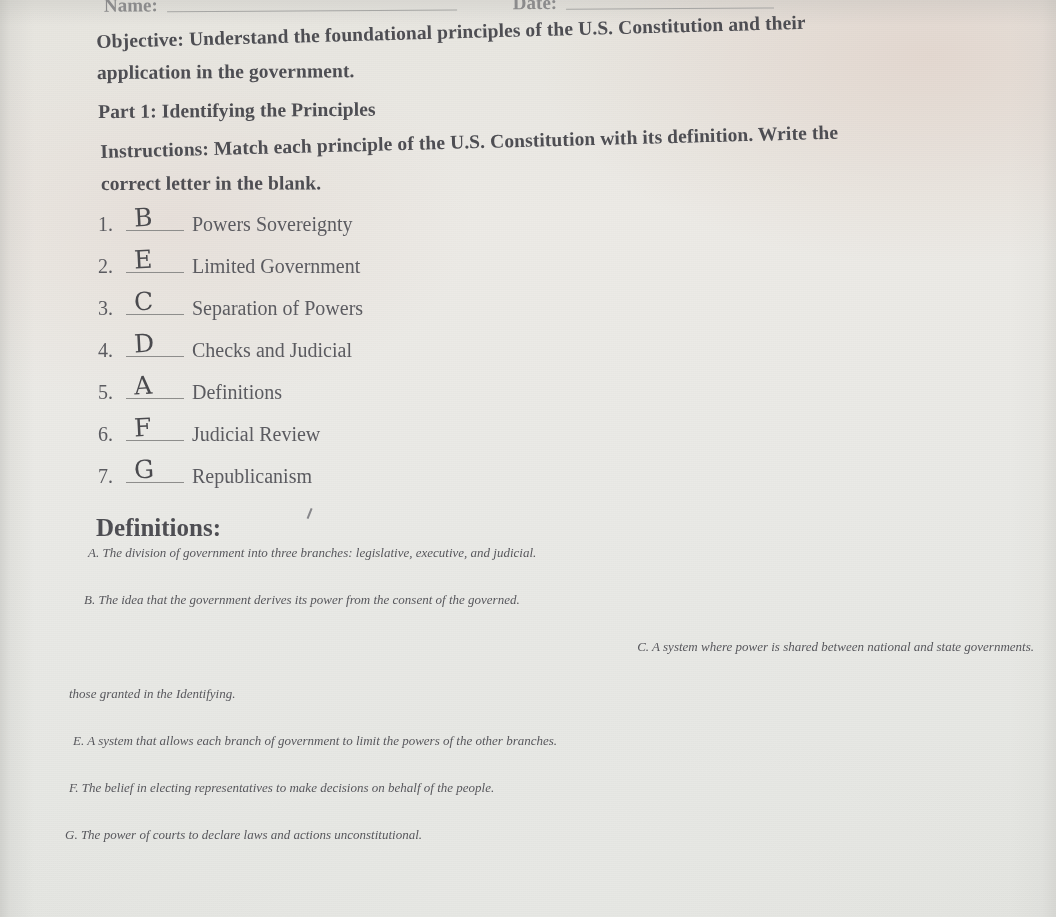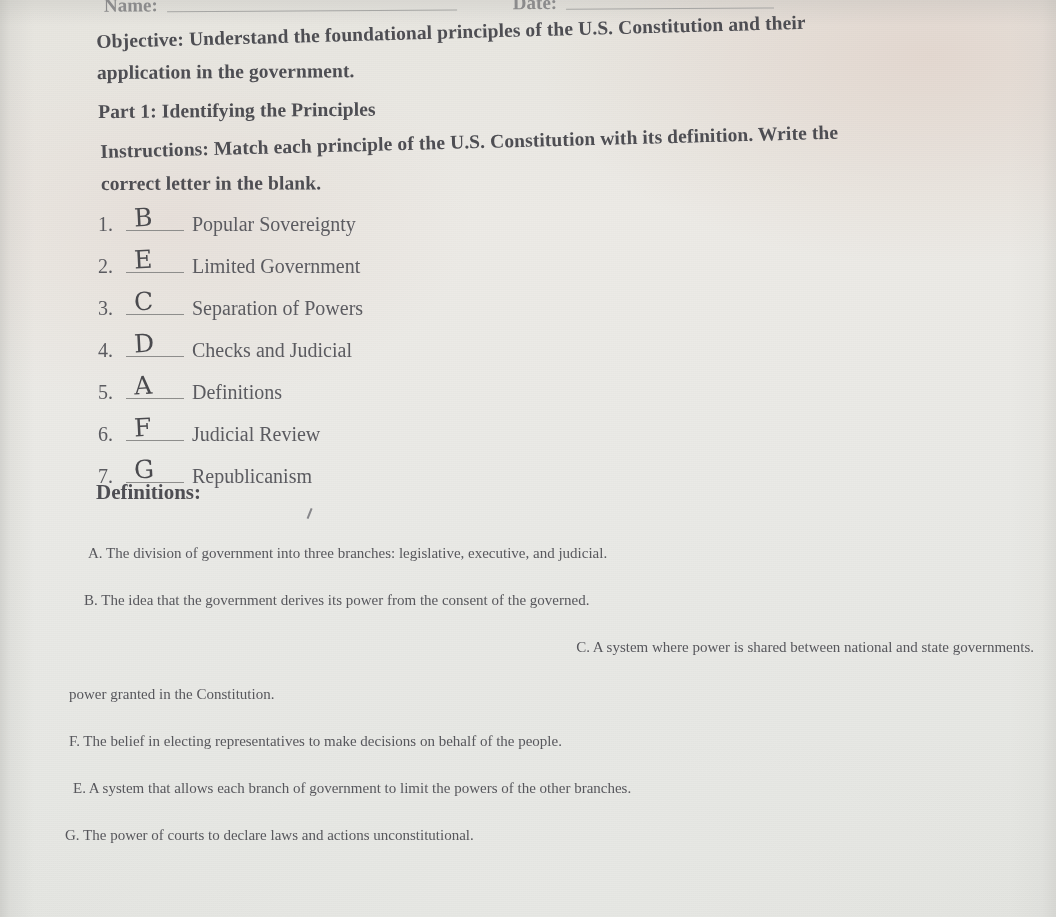--- a/index.html
+++ b/index.html
@@ -150,44 +150,45 @@
     font-size: 25px;
     font-family: "DejaVu Serif", serif;
     color: #4a4a4e;
     line-height: 1;
     transform: rotate(-3deg);
   }
   .m-term { white-space: nowrap; }
 
   
   #definitions-heading {
-    top: 480px;
+    top: 514px;
     left: 96px;
-    font-size: 21px;
+    font-size: 25px;
     font-weight: 700;
     color: #4e4e53;
   }
   #stray-mark {
     top: 506px;
     left: 298px;
     width: 11px;
     height: 11px;
     border-right: 2px solid #86868a;
     transform: rotate(22deg);
   }
   #definitions {
     top: 545px;
     left: 64px;
     width: 970px;
   }
   .def-row {
     height: 47px;
-    font-size: 15px;
+    font-size: 13px;
     color: #57575c;
     white-space: nowrap;
+    font-style: italic;
   }
   .def-row.r0 { padding-left: 24px; }
   .def-row.r1 { padding-left: 20px; }
   .def-row.r2 { padding-left: 17px; text-align: right; }
   .def-row.r3 { padding-left: 14px; }
   .def-row.r4 { padding-left: 5px; }
   .def-row.r5 { padding-left: 9px; }
   .def-row.r6 { padding-left: 5px; }
   .def-row.r7 { padding-left: 1px; }
 </style>
@@ -219,21 +220,21 @@
     <span class="l2">correct letter in the blank.</span>
   </div>
 
   <div id="match-list" class="abs">
 
     <div class="match-row">
       <span class="m-num">1.</span>
       <span class="m-blank">
         <span class="m-answer">B</span>
       </span>
-      <span class="m-term">Popular Sovereignty</span>
+      <span class="m-term">Powers Sovereignty</span>
     </div>
 
     <div class="match-row">
       <span class="m-num">2.</span>
       <span class="m-blank">
         <span class="m-answer">E</span>
       </span>
       <span class="m-term">Limited Government</span>
     </div>
 
@@ -279,19 +280,19 @@
 
   </div>
 
   <div id="definitions-heading" class="abs">Definitions:</div>
   <div id="stray-mark" class="abs"></div>
 
   <div id="definitions" class="abs">
     <div class="def-row r0">A. The division of government into three branches: legislative, executive, and judicial.</div>
     <div class="def-row r1">B. The idea that the government derives its power from the consent of the governed.</div>
     <div class="def-row r2">C. A system where power is shared between national and state governments.</div>
-    <div class="def-row r4">power granted in the Constitution.</div>
+    <div class="def-row r4">those granted in the Identifying.</div>
+    <div class="def-row r5">E. A system that allows each branch of government to limit the powers of the other branches.</div>
     <div class="def-row r6">F. The belief in electing representatives to make decisions on behalf of the people.</div>
-    <div class="def-row r5">E. A system that allows each branch of government to limit the powers of the other branches.</div>
     <div class="def-row r7">G. The power of courts to declare laws and actions unconstitutional.</div>
   </div>
 
 </div>
 
 </body></html>

